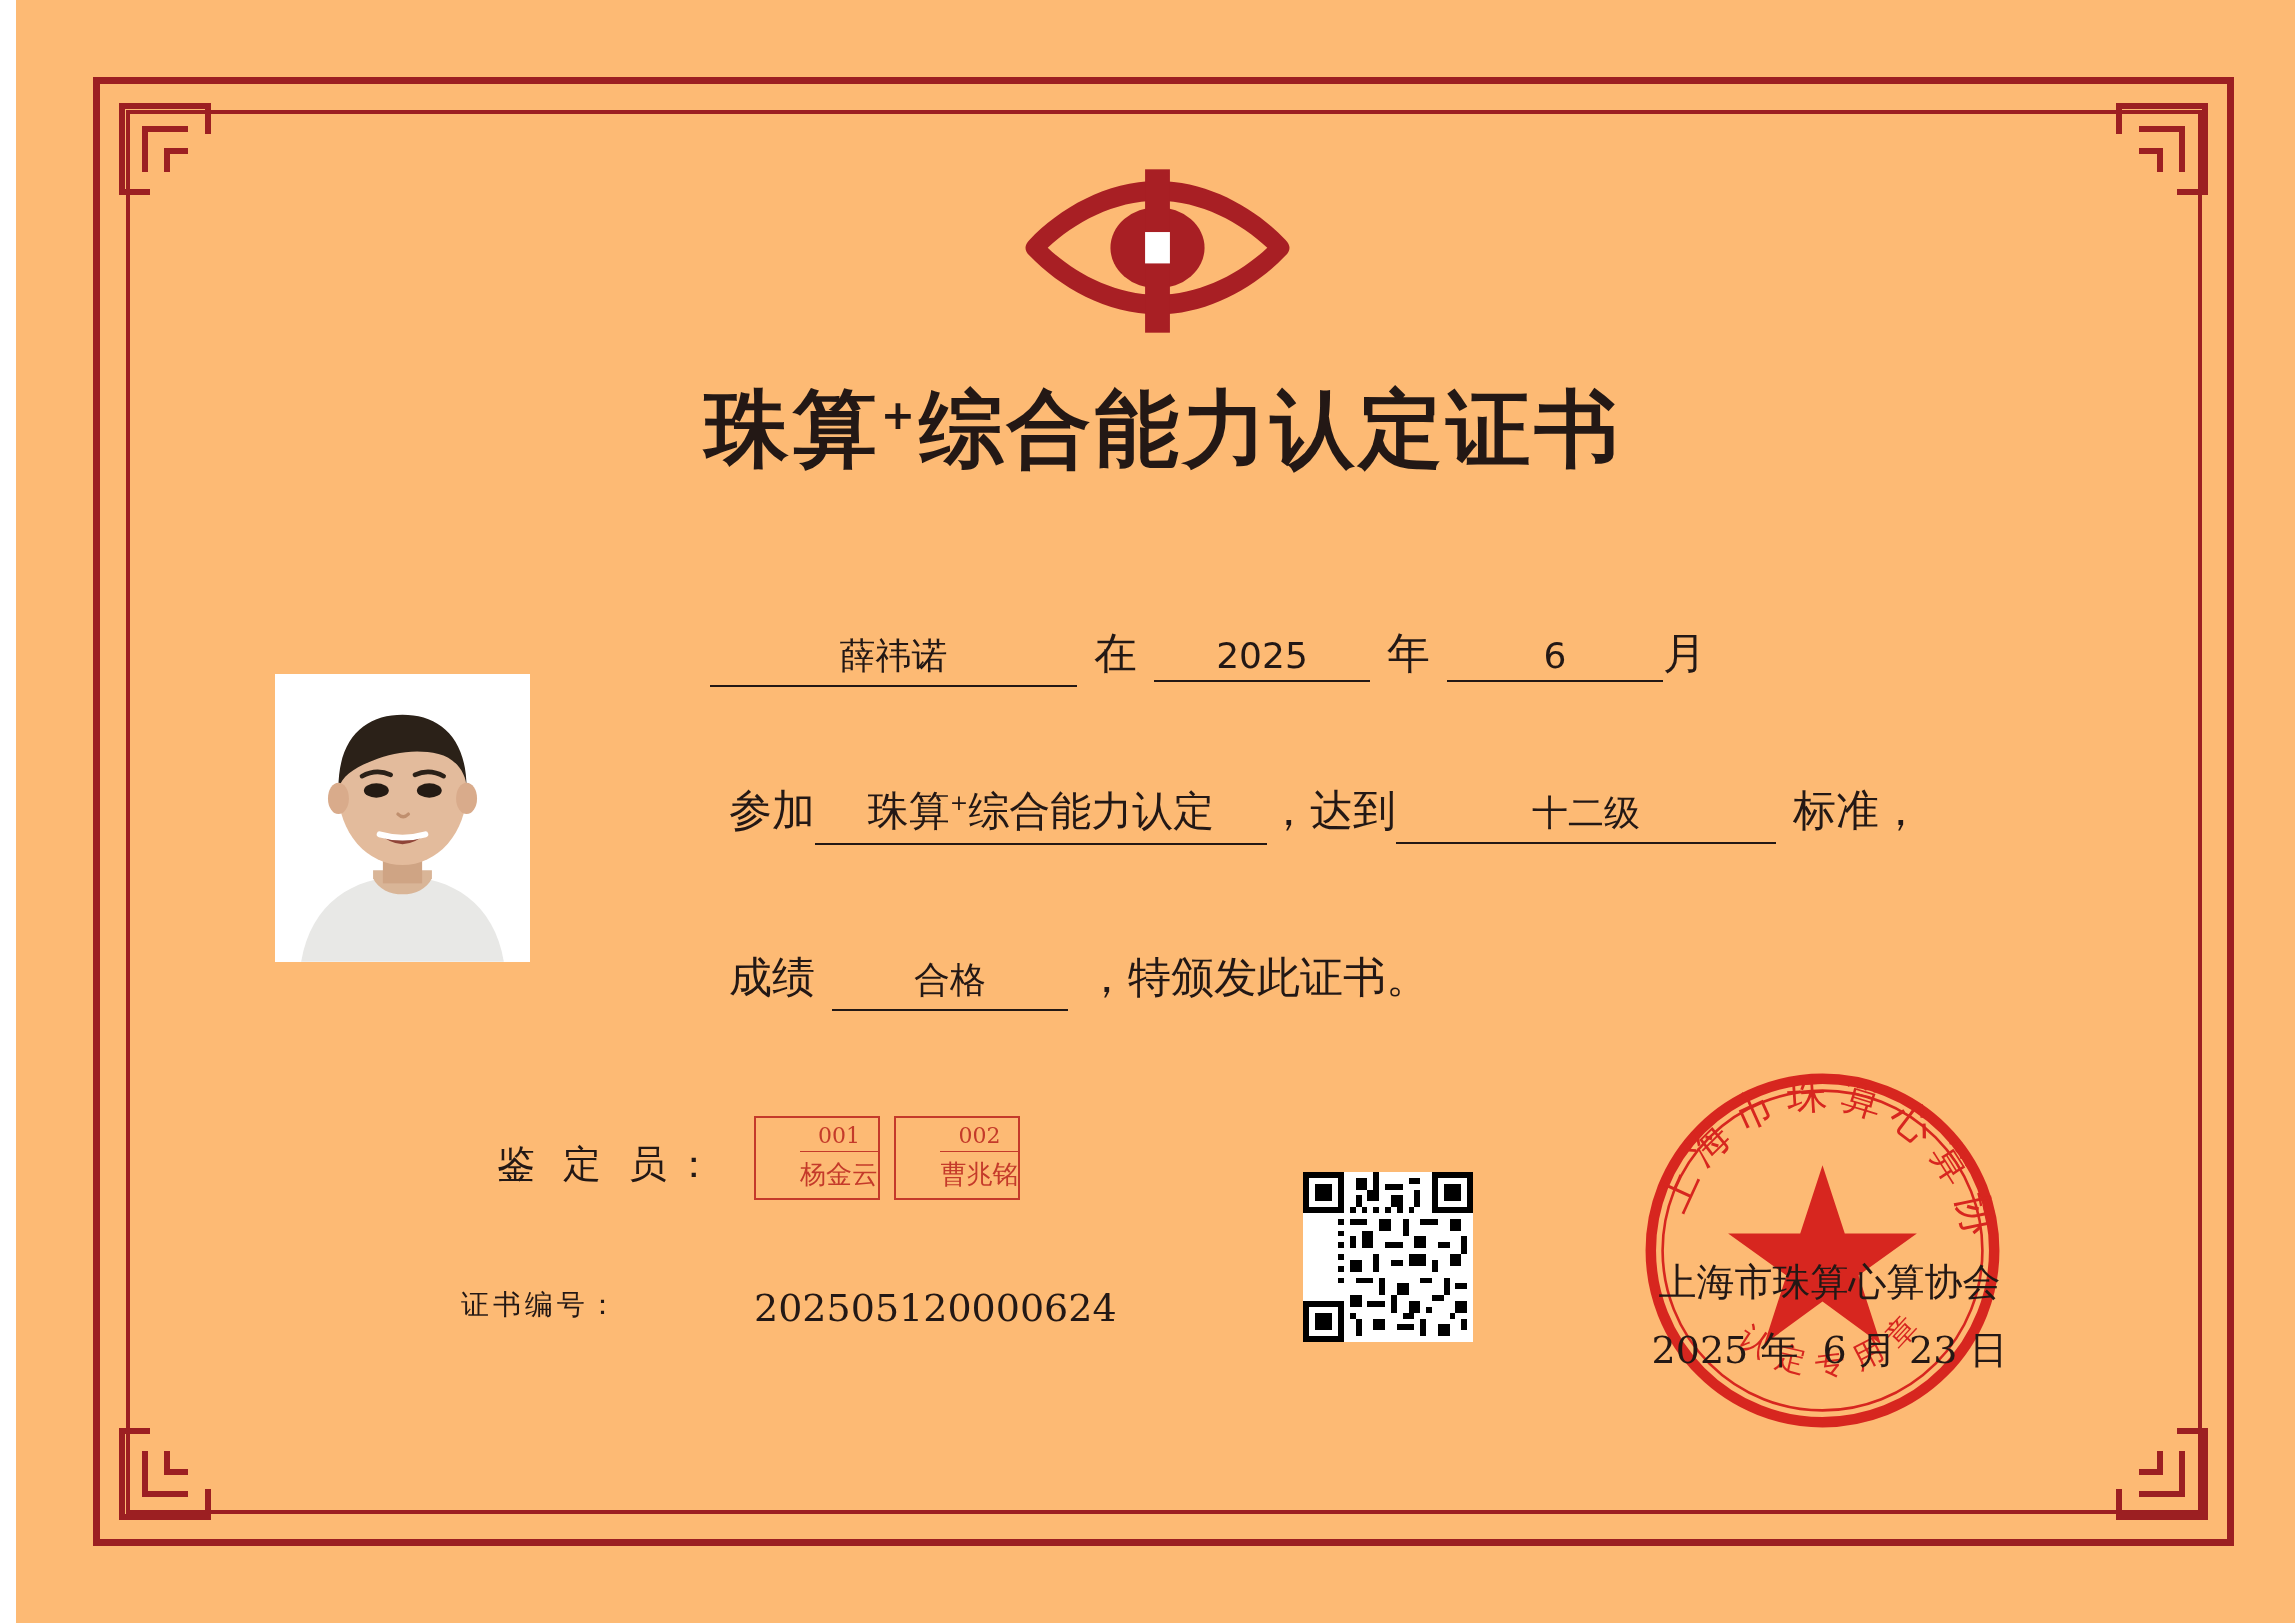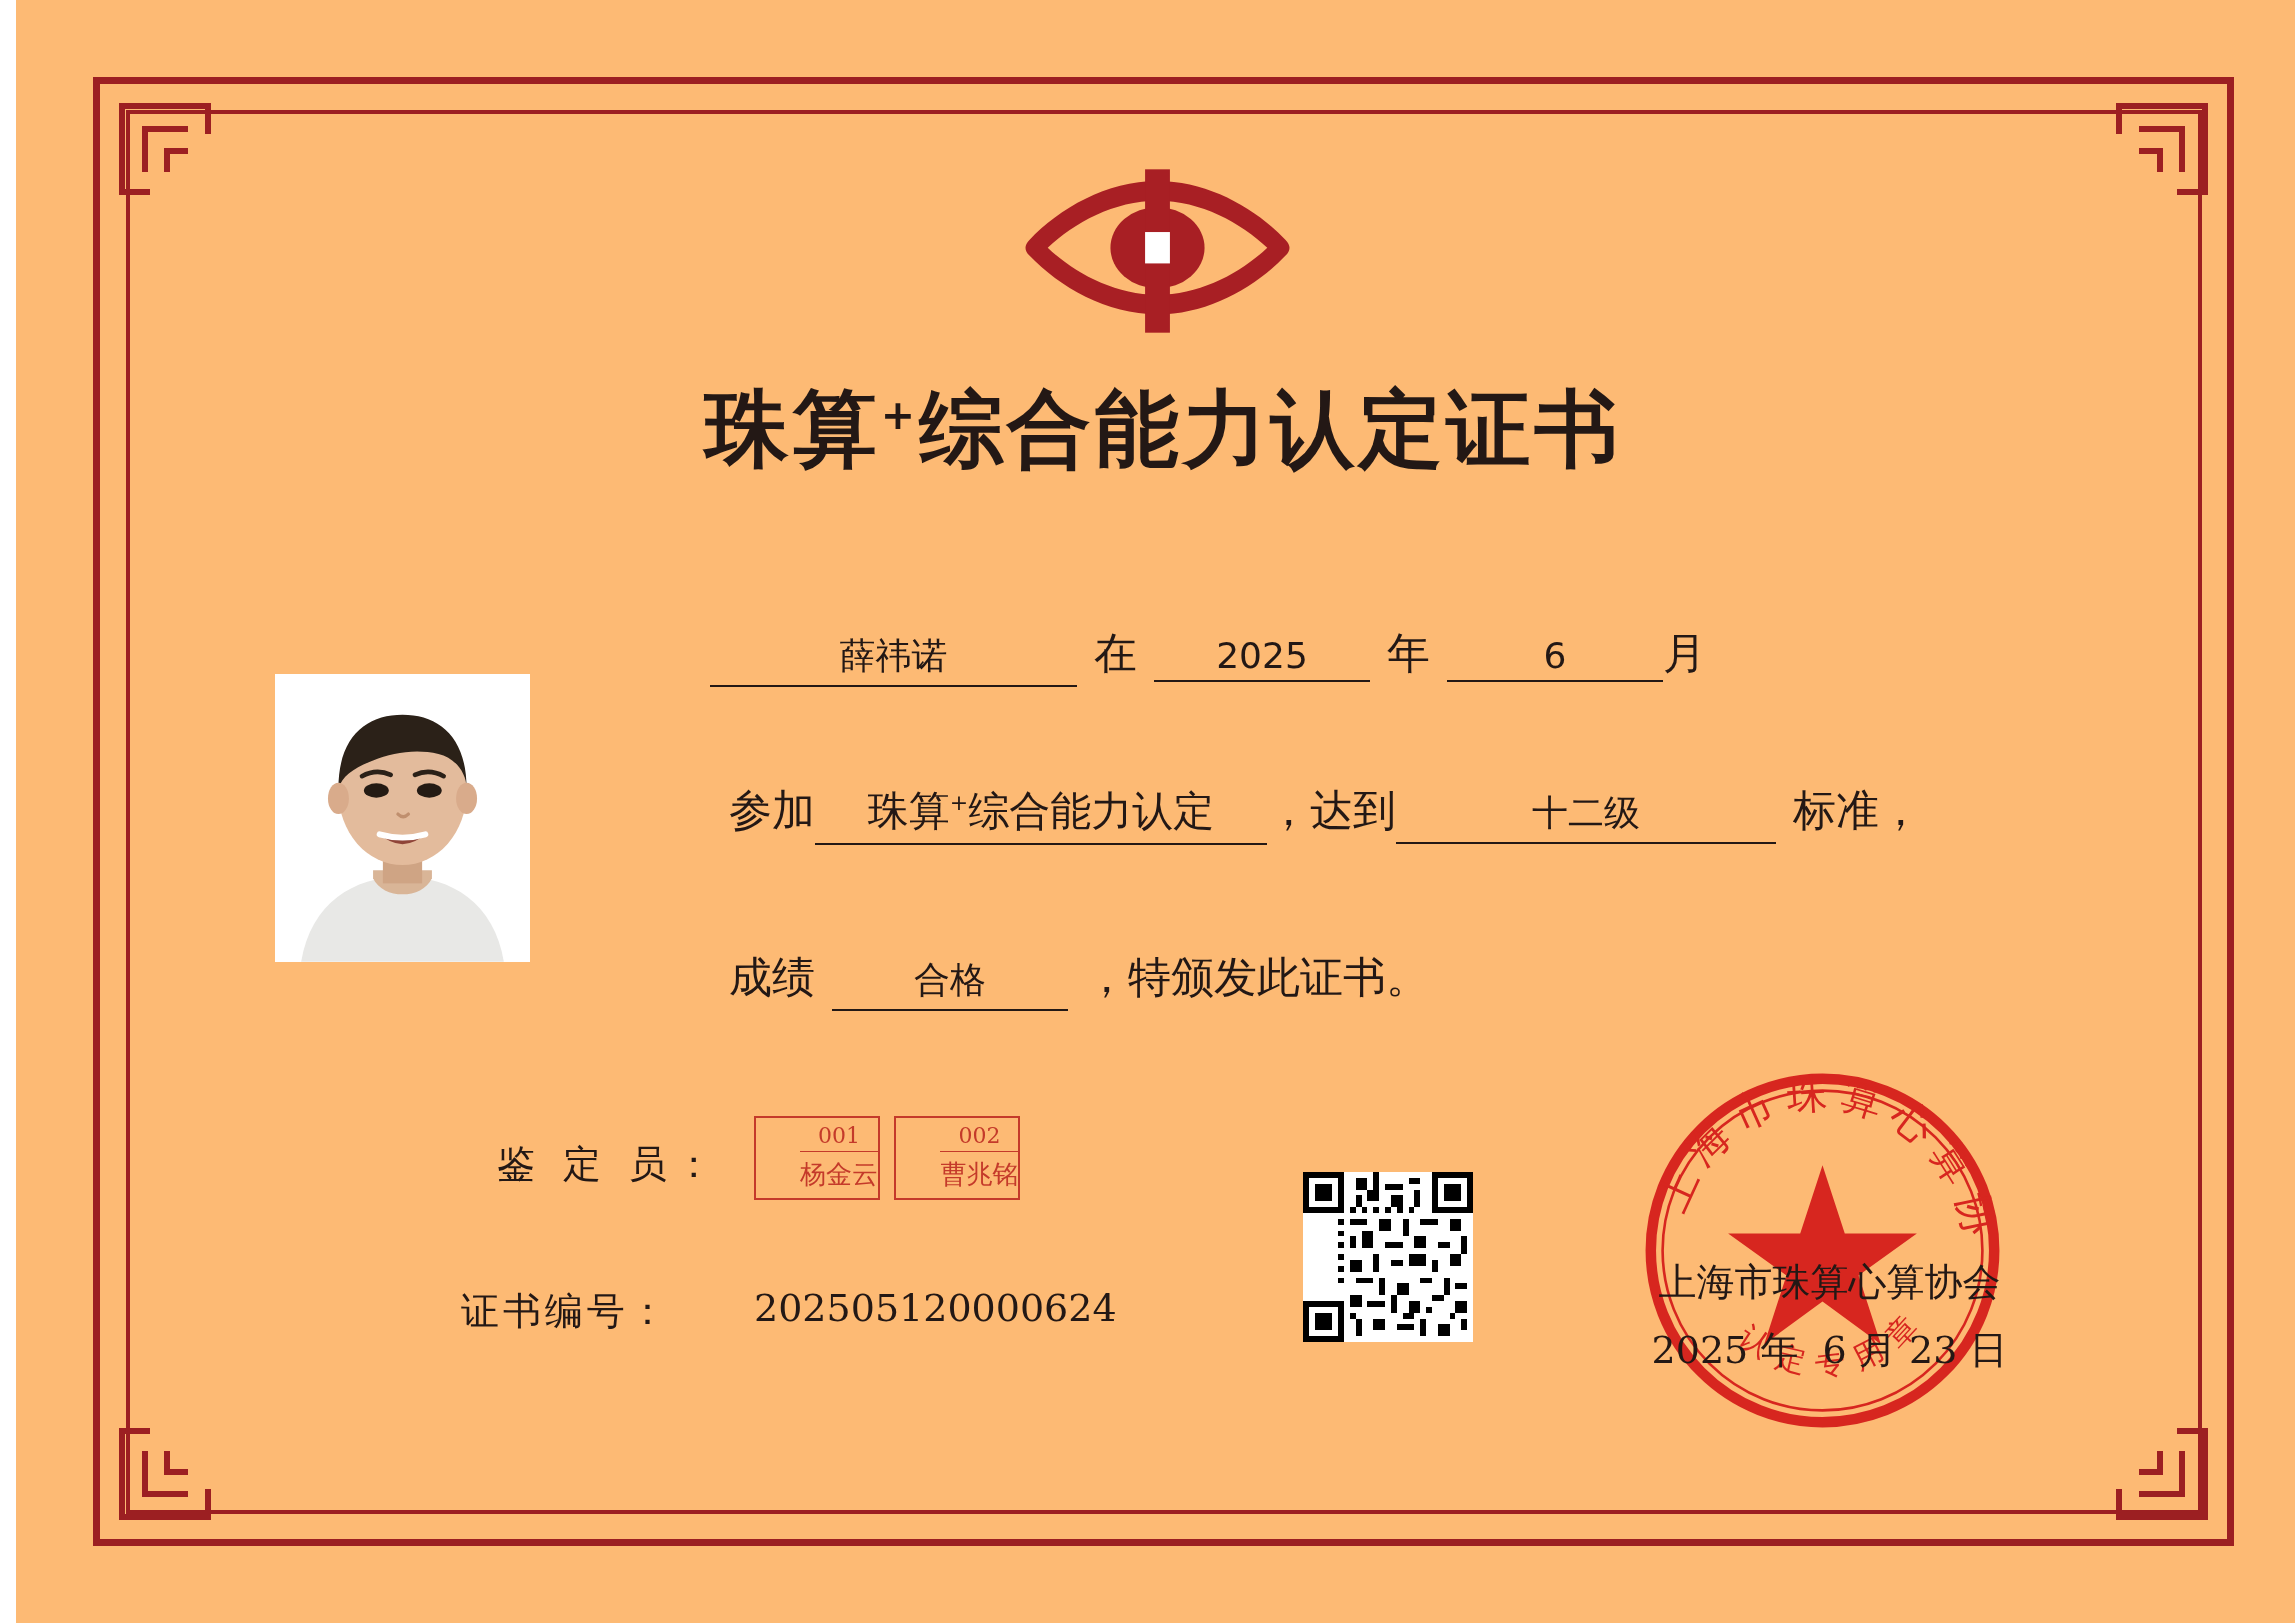--- a/index.html
+++ b/index.html
@@ -181,21 +181,21 @@
     padding: 5.2px 0 6.5px;
     font-family: Liberation Sans, sans-serif;
   }
 
   
   .certno-label {
     position: absolute;
     left: 445px;
     top: 1286px;
     font-family: "DejaVu Sans", sans-serif;
-    font-size: 38px;
+    font-size: 28px;
     letter-spacing: 3.9px;
     color: #231815;
     white-space: nowrap;
   }
   .certno-value {
     position: absolute;
     left: 738px;
     top: 1286px;
     font-family: "DejaVu Serif", serif;
     font-size: 38px;

